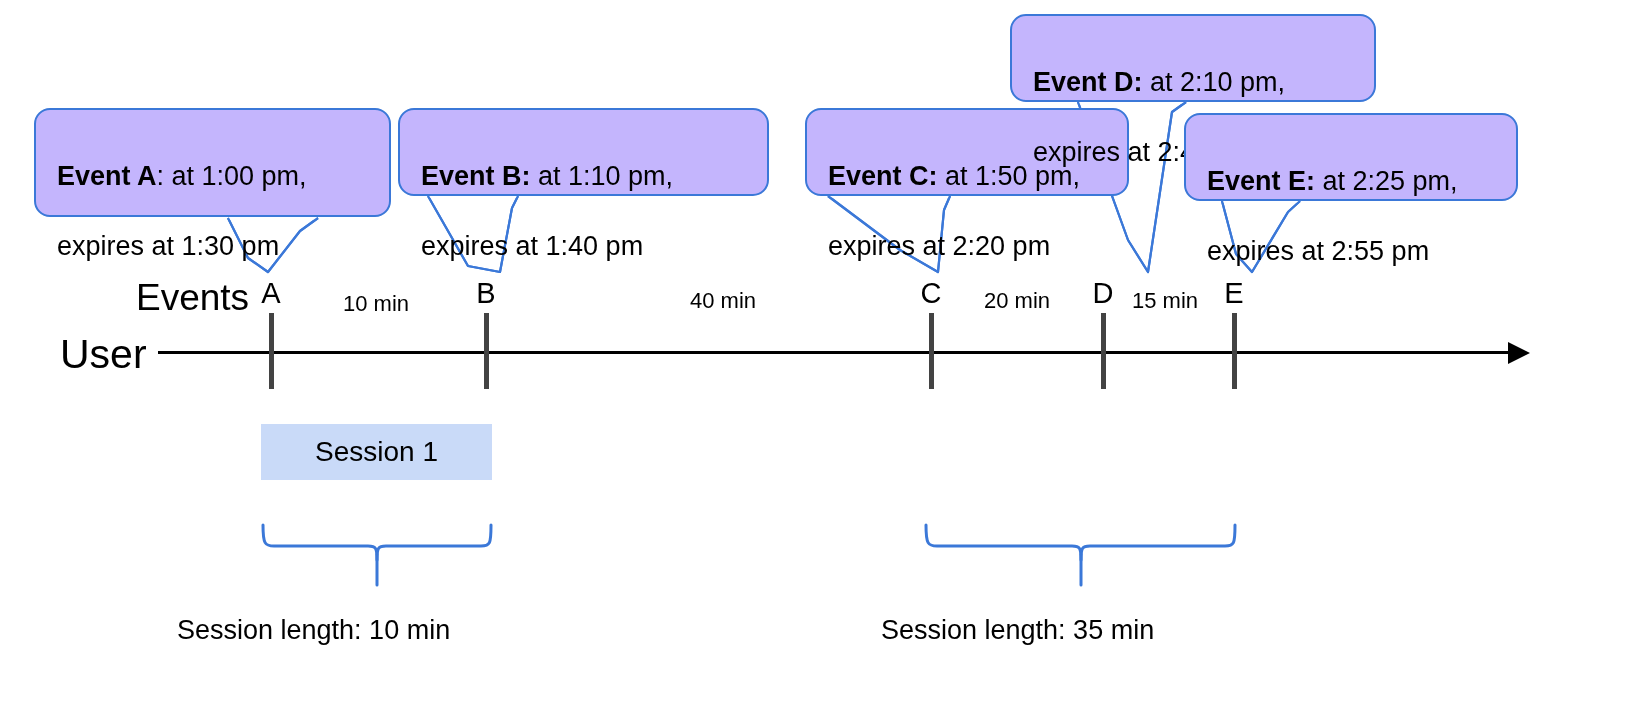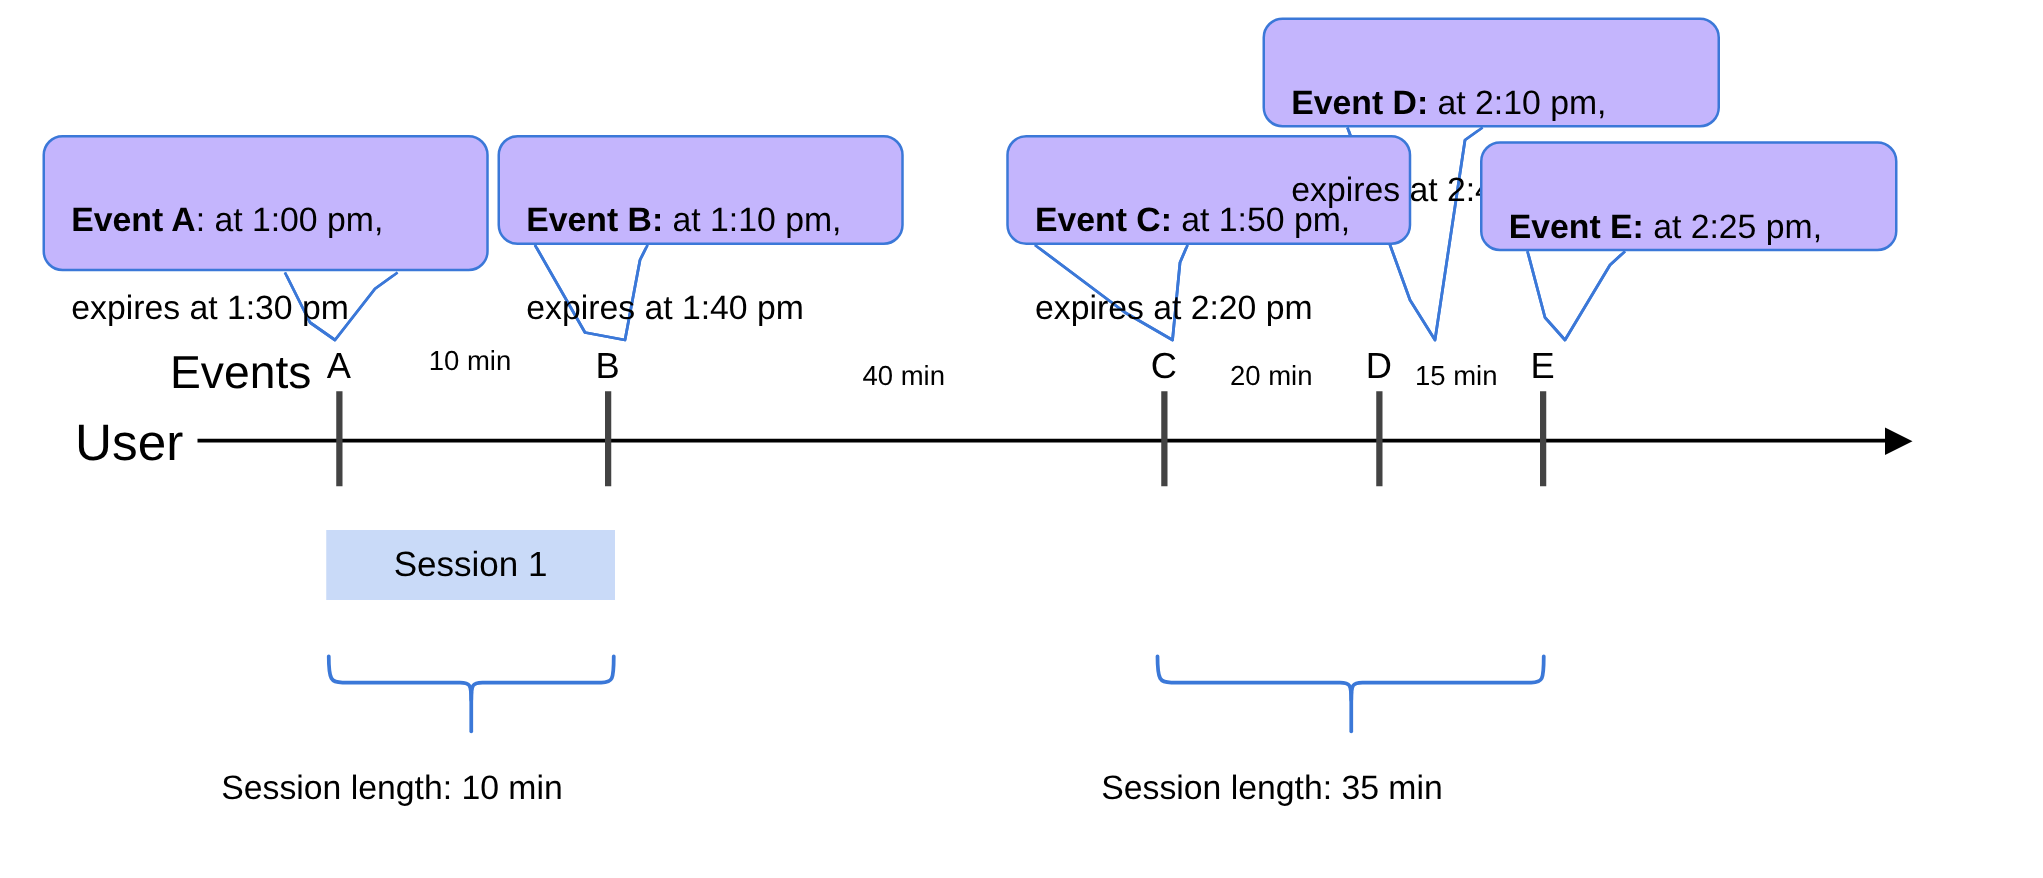--- a/index.html
+++ b/index.html
@@ -116,37 +116,38 @@
 </head>
 <body>
 
 <div id="stage">
 
   <div class="callout" style="left:34px; top:108px; width:357px; height:109px;">
     <span class="ev">Event A</span><span>: at 1:00 pm,</span><br>
     <span>expires at 1:30 pm</span>
   </div>
 
-  <div class="callout" style="left:398px; top:108px; width:325px; height:88px;">
+  <div class="callout" style="left:398px; top:108px; width:371px; height:88px;">
     <span class="ev">Event B:</span><span> at 1:10 pm,</span><br>
     <span>expires at 1:40 pm</span>
   </div>
 
   <div class="callout" style="left:805px; top:108px; width:324px; height:88px;">
     <span class="ev">Event C:</span><span> at 1:50 pm,</span><br>
     <span>expires at 2:20 pm</span>
   </div>
 
   <div class="callout" style="left:1010px; top:14px; width:366px; height:88px;">
     <span class="ev">Event D:</span><span> at 2:10 pm,</span><br>
     <span>expires at 2:40 pm</span>
   </div>
 
   <div class="callout" style="left:1184px; top:113px; width:334px; height:88px;">
     <span class="ev">Event E:</span><span> at 2:25 pm,</span><br>
+    <span>expires at 2:55 pm</span>
   </div>
 
   <svg class="vec vec-tails" viewBox="0 0 1634 702">
 
     <path d="M 228 218 L 248 258 L 268 272 L 300 231 L 318 218" fill="#ffffff" stroke="#3b78d8" stroke-width="2.2" stroke-linejoin="round"></path>
 
     <line x1="229" y1="218" x2="317" y2="218" stroke="#ffffff" stroke-width="3.4"></line>
     <path d="M 228 218 L 248 258 L 268 272 L 300 231 L 318 218" fill="none" stroke="#3b78d8" stroke-width="2.2" stroke-linejoin="round"></path>
 
     <path d="M 428 196 L 468 266 L 500 272 L 512 208 L 518 196" fill="#ffffff" stroke="#3b78d8" stroke-width="2.2" stroke-linejoin="round"></path>
@@ -180,21 +181,21 @@
 
   <div class="tick" style="left:929px; top:313px; height:76px;"></div>
   <div class="tick-label" style="left:906px; top:277px; width:50px;">C</div>
 
   <div class="tick" style="left:1101px; top:313px; height:76px;"></div>
   <div class="tick-label" style="left:1078px; top:277px; width:50px;">D</div>
 
   <div class="tick" style="left:1232px; top:313px; height:76px;"></div>
   <div class="tick-label" style="left:1209px; top:277px; width:50px;">E</div>
 
-  <div class="gap-label" style="left:316px; top:276px; width:120px;text-align:center;">10 min</div>
+  <div class="gap-label" style="left:316px; top:291px; width:120px;text-align:center;">10 min</div>
   <div class="gap-label" style="left:663px; top:288px; width:120px;">40 min</div>
   <div class="gap-label" style="left:957px; top:288px; width:120px;">20 min</div>
   <div class="gap-label" style="left:1110px; top:288px; width:110px;">15 min</div>
 
   <div class="session-box" style="left:261px; top:424px; width:231px; height:56px;">
     <span>Session 1</span>
   </div>
 
   <svg class="vec vec-braces" viewBox="0 0 1634 702">
 

